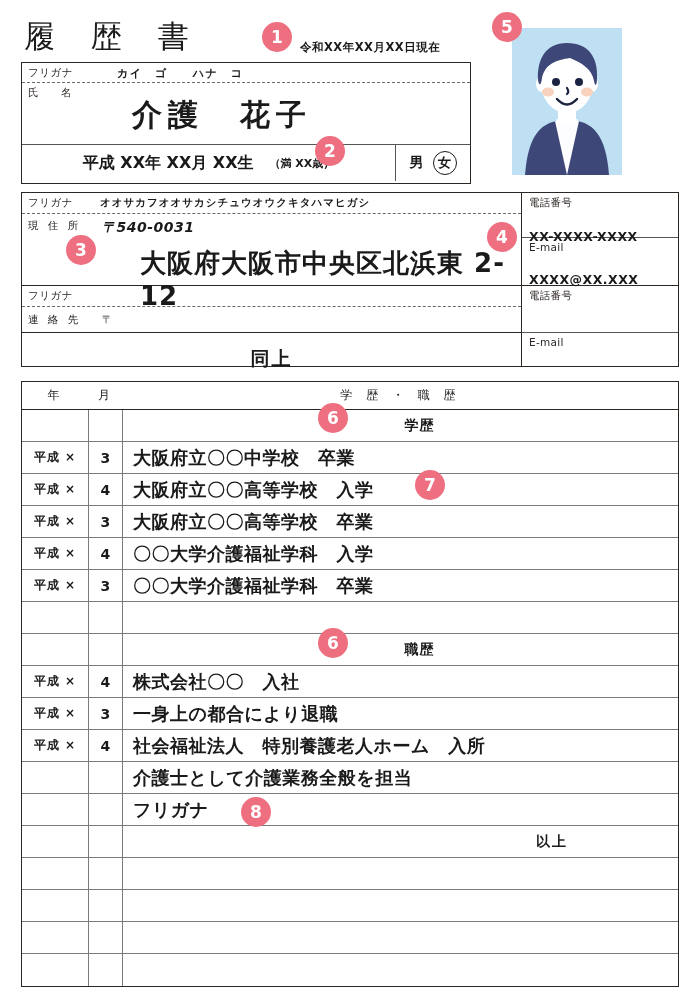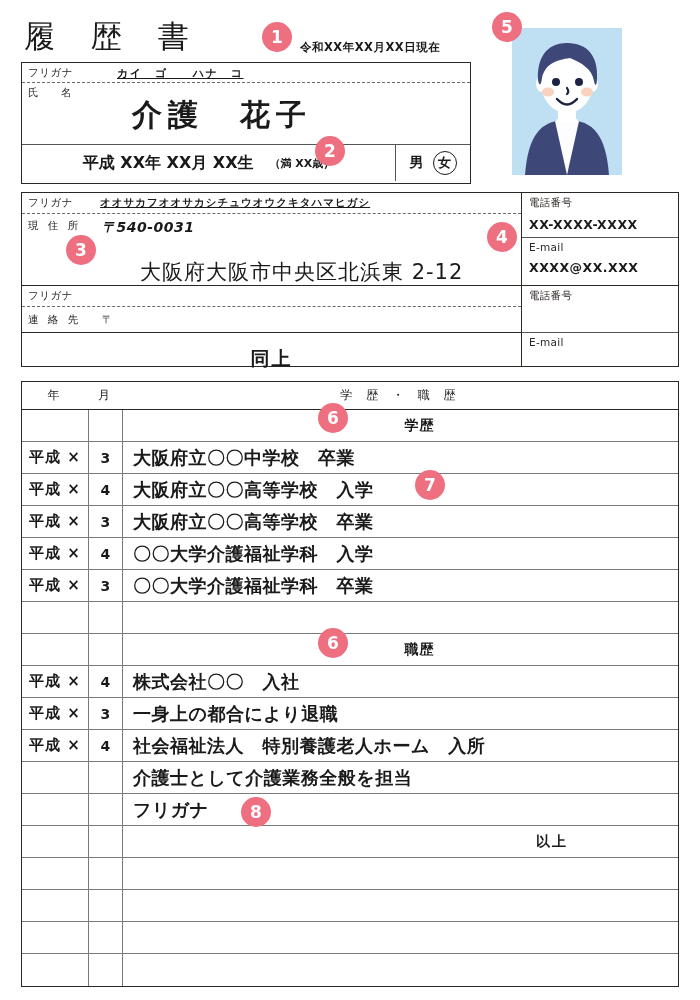--- a/index.html
+++ b/index.html
@@ -65,21 +65,21 @@
     box-sizing:border-box;
   }
   .lbl{
     font-size:10.5px;
     color:#2d2724;
     letter-spacing:0.5px;
   }
   .furi-lbl{position:absolute;left:6px;top:3px;}
   .furi-val{
     position:absolute;left:95px;top:3px;
-    font-size:11px;font-weight:bold;letter-spacing:1.5px;text-decoration:underline;
+    font-size:11px;font-weight:bold;letter-spacing:1.5px;
   }
   .name-row{position:relative;height:62px;border-bottom:1.2px solid #555;box-sizing:border-box;}
   .name-lbl{position:absolute;left:6px;top:3px;letter-spacing:6px;}
   .name-val{
     position:absolute;left:110px;top:12px;
     font-size:30px;font-weight:bold;letter-spacing:6px;
   }
   .birth-row{position:relative;height:36px;display:flex;}
   .birth-main{
     flex:1;display:flex;align-items:center;justify-content:center;
@@ -115,35 +115,35 @@
   .a-zip{position:relative;height:24px;border-bottom:0;box-sizing:border-box;}
   .a-zip-lbl{position:absolute;left:6px;top:5px;font-size:10.5px;letter-spacing:3px;}
   .a-zip-val{position:absolute;left:80px;top:5px;font-size:14px;font-weight:bold;font-style:italic;letter-spacing:0.5px;}
   .a-main{
     position:relative;height:48px;
     display:flex;align-items:center;
     border-bottom:1.5px solid #2d2724;
     box-sizing:border-box;
   }
   .a-main-val{
-    position:absolute;left:118px;top:20px;
-    font-size:21px;font-weight:normal;letter-spacing:1px;
+    position:absolute;left:118px;top:8px;
+    font-size:26px;font-weight:bold;letter-spacing:1px;
   }
   .a-furi2{position:relative;height:21px;border-bottom:1.4px dashed #6a6a6a;box-sizing:border-box;}
   .a-zip2{position:relative;height:26px;box-sizing:border-box;border-bottom:1.5px solid #2d2724;}
   .a-zip2-lbl{position:absolute;left:6px;top:6px;font-size:10.5px;letter-spacing:3px;}
   .a-zip2-mark{position:absolute;left:80px;top:6px;font-size:10.5px;}
   .a-same{
     height:52px;display:flex;align-items:center;justify-content:center;
     font-size:19px;font-weight:bold;letter-spacing:2px;
   }
 
   .c-cell{position:relative;box-sizing:border-box;padding:3px 0 0 7px;}
   .c-lbl{font-size:10.5px;color:#2d2724;letter-spacing:0.3px;}
-  .c-val{font-size:12.5px;font-weight:bold;letter-spacing:0.5px;margin-top:7px;}
+  .c-val{font-size:12.5px;font-weight:bold;letter-spacing:0.5px;margin-top:19px;}
   .c1{height:45px;border-bottom:1.2px solid #555;}
   .c2{height:48px;border-bottom:1.5px solid #2d2724;}
   .c3{height:47px;border-bottom:1.2px solid #555;}
   .c4{height:32px;}
 
   
   .hist{
     position:absolute;left:21px;top:381px;
     width:658px;
     border:1.6px solid #2d2724;
@@ -153,21 +153,21 @@
   .hrow{display:flex;height:32px;box-sizing:border-box;border-bottom:1.1px solid #7a7a7a;}
   .hrow:last-child{border-bottom:none;}
   .hrow.head{height:28px;border-bottom:1.6px solid #2d2724;}
   .c-year{width:67px;border-right:1.1px solid #7a7a7a;box-sizing:border-box;display:flex;align-items:center;justify-content:center;}
   .c-month{width:34px;border-right:1.1px solid #7a7a7a;box-sizing:border-box;display:flex;align-items:center;justify-content:center;}
   .c-body{flex:1;box-sizing:border-box;display:flex;align-items:center;padding-left:10px;position:relative;}
   .hrow.head .c-year,.hrow.head .c-month{border-right:none;}
   .hrow.head .c-year,.hrow.head .c-month,.hrow.head .c-body{font-size:12px;letter-spacing:4px;}
   .hrow.head .c-body{justify-content:center;padding-left:0;letter-spacing:5px;}
   .cellt{font-size:18px;font-weight:bold;letter-spacing:0.5px;}
-  .cellt.yr{font-size:15px;letter-spacing:1px;text-align:right;}
+  .cellt.yr{font-size:12px;letter-spacing:1px;text-align:right;}
   .cellt.mo{font-size:14px;}
   .sec-title{width:100%;text-align:center;font-size:14px;font-weight:bold;letter-spacing:1px;padding-right:0;}
   .sec-title span{position:relative;left:14px;}
   .end-mark{width:100%;text-align:right;padding-right:110px;font-size:14px;font-weight:bold;letter-spacing:2px;}
 </style>
 </head>
 <body>
 
 <div class="page">
 

